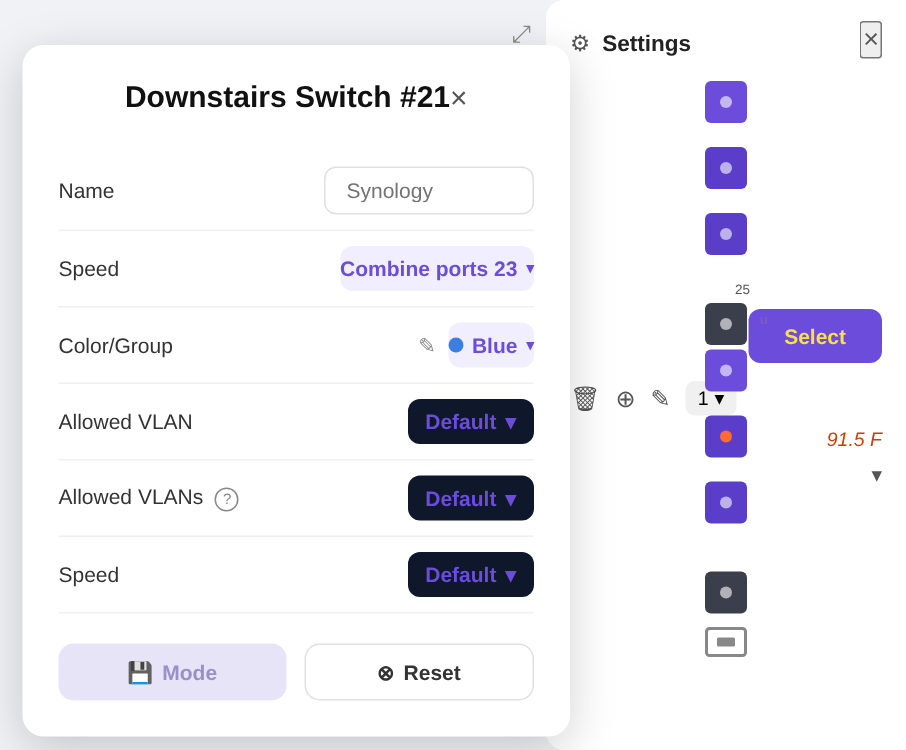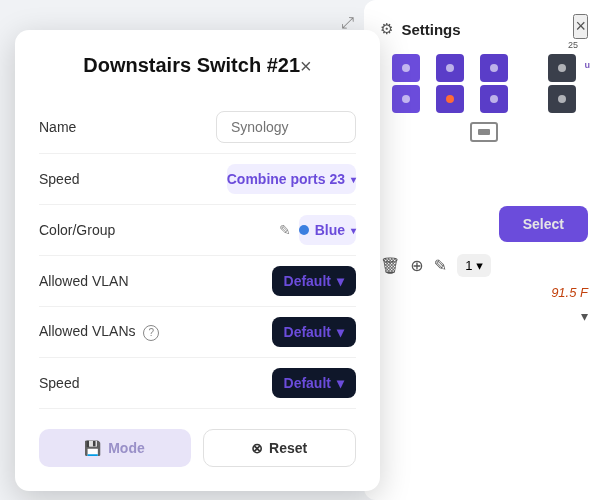--- a/index.html
+++ b/index.html
@@ -114,21 +114,21 @@
       height: 20px;
       border: 2px solid #888;
       border-radius: 3px;
       display: flex;
       align-items: center;
       justify-content: center;
     }
 
     .select-button {
       background: #6b4cdb;
-      color: #e5e5e5;
+      color: #fde047;
       border: none;
       border-radius: 8px;
       padding: 10px 24px;
       font-size: 14px;
       font-weight: 600;
       cursor: pointer;
       margin-top: 8px;
     }
 
     .action-row {
@@ -352,20 +352,21 @@
       flex-direction: column;
       align-items: flex-start;
       gap: 3px;
       margin: 0 auto;
     }
 
     .port-row {
       display: flex;
       gap: 16px;
       position: relative;
+      flex-direction: column;
     }
   </style>
 </head>
 <body>
 
 <div class="background-panel"></div>
 
 <div class="right-panel">
   <button class="right-panel-close">×</button>
 

